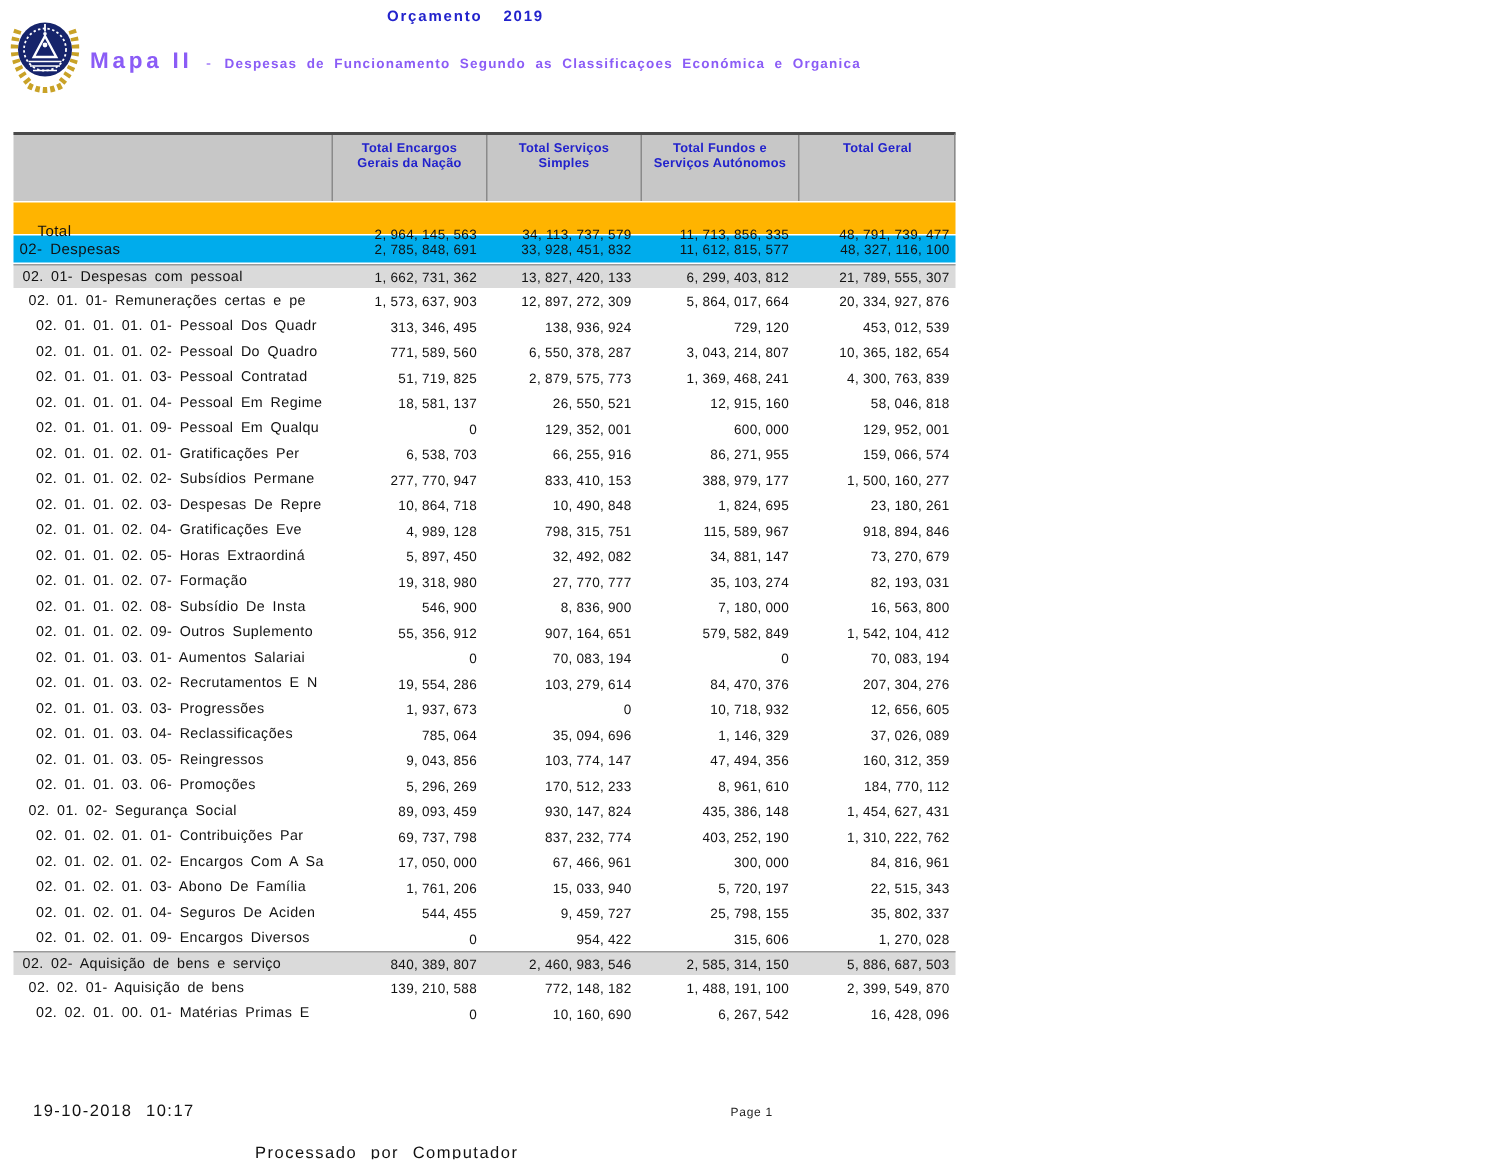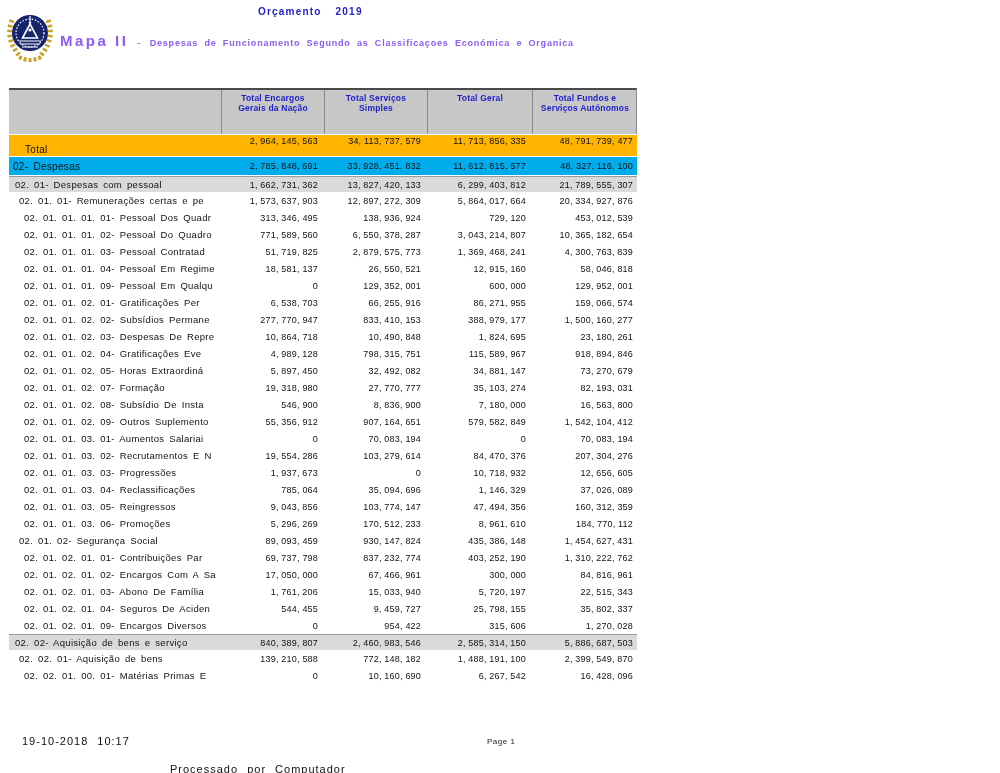--- a/index.html
+++ b/index.html
@@ -42,21 +42,21 @@
     font-size:9.5px; letter-spacing:0.3px; word-spacing:2px;
     white-space:nowrap; overflow:hidden;
   }
   .cell.num {
     text-align:right; font-size:9px; letter-spacing:0.2px;
     padding-right:6px; white-space:nowrap;
   }
   .cell.num:last-child { padding-right:4px; }
 
   .row.total    { background:#FFB400; height:21px; margin-bottom:1px; }
-  .row.total .cell.num   { align-self:start; padding-top:1px; }
+  .row.total .cell.num   { align-self:start; padding-top:16px; }
   .row.total .cell.label { align-self:end; padding-left:16px; padding-bottom:1px; font-size:10px; }
   .row.section  { background:#00ACEC; height:18px; margin-bottom:1px; }
   .row.section .cell.label { padding-left:4px; font-size:10px; }
   .row.subtotal { background:#DADADA; height:16px; border-top:1px solid #9a9a9a; }
   .row.subtotal .cell.label { padding-left:6px; }
   .row.level2   { height:17px; }
   .row.level2 .cell.label { padding-left:10px; }
   .row.detail   { height:17px; }
   .row.detail .cell.label { padding-left:15px; }
 
@@ -96,22 +96,22 @@
     <span class="map-title">Mapa II</span>
     <span class="map-sep">-</span>
     <span class="subtitle">Despesas de Funcionamento Segundo as Classificaçoes Económica e Organica</span>
   </div>
 
   <div class="report-table">
     <div class="grid-row thead">
       <div class="th empty"></div>
       <div class="th">Total Encargos Gerais da Nação</div>
       <div class="th">Total Serviços Simples</div>
+      <div class="th">Total Fundos e Serviços Autónomos</div>
       <div class="th">Total Geral</div>
-      <div class="th">Total Fundos e Serviços Autónomos</div>
     </div>
     <div id="tbody">
         <div class="grid-row row total">
           <div class="cell label">Total</div>
           <div class="cell num">2, 964, 145, 563</div>
           <div class="cell num">34, 113, 737, 579</div>
           <div class="cell num">11, 713, 856, 335</div>
           <div class="cell num">48, 791, 739, 477</div>
         </div>
         <div class="grid-row row section">

